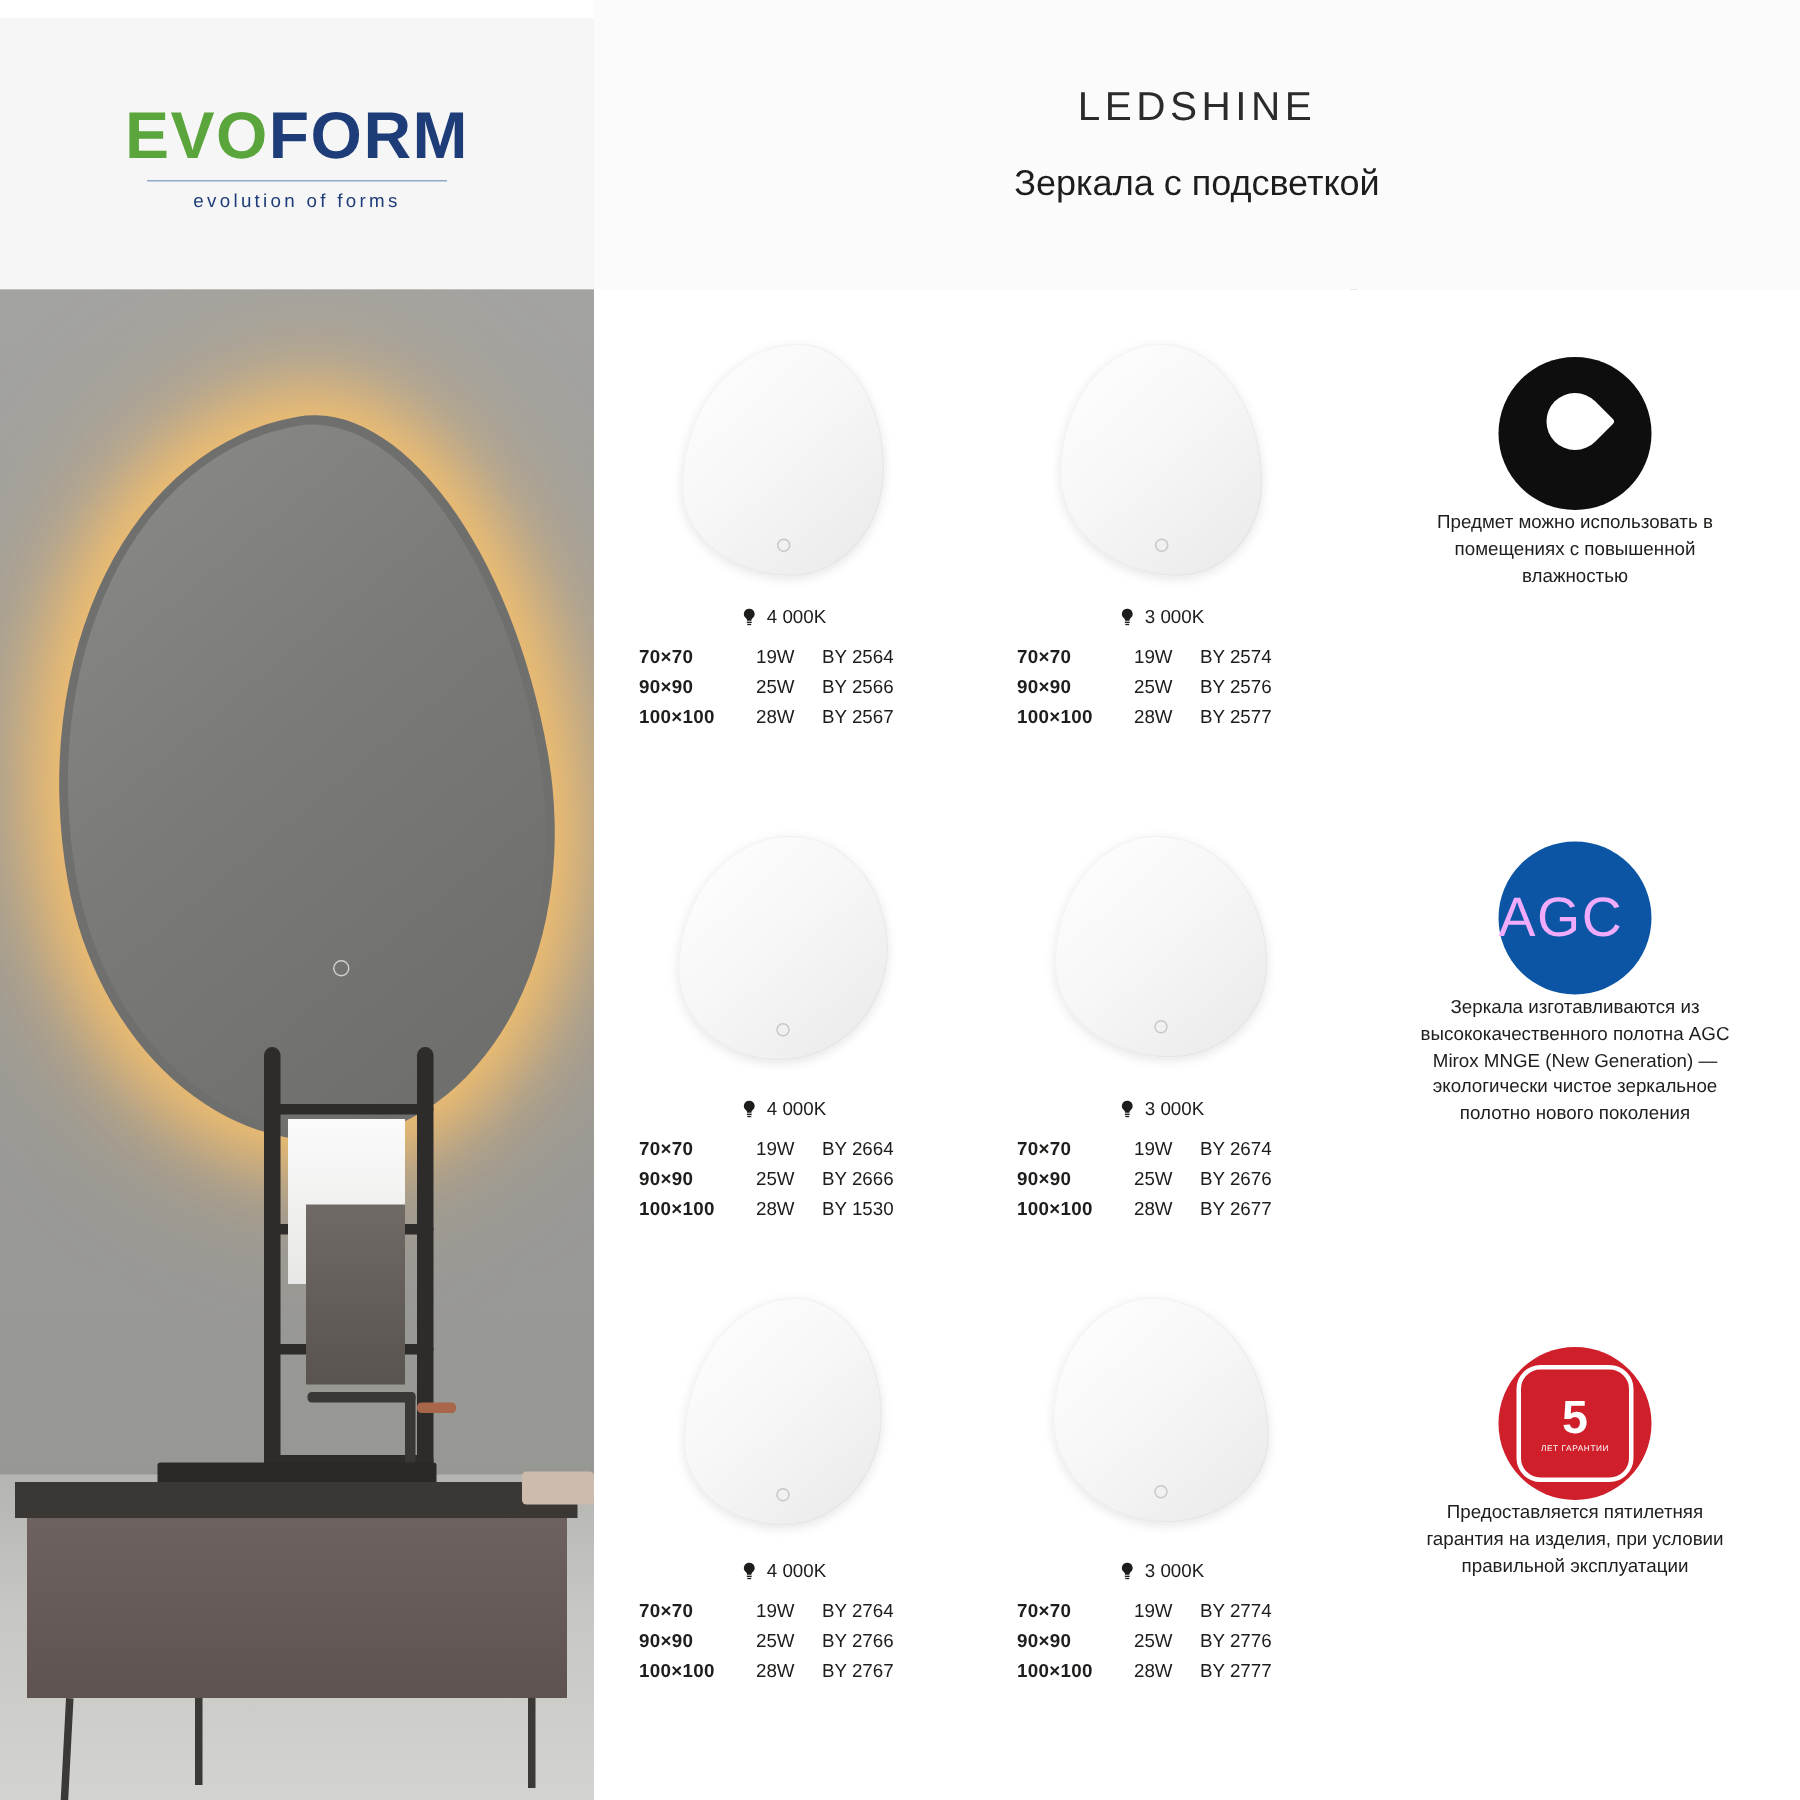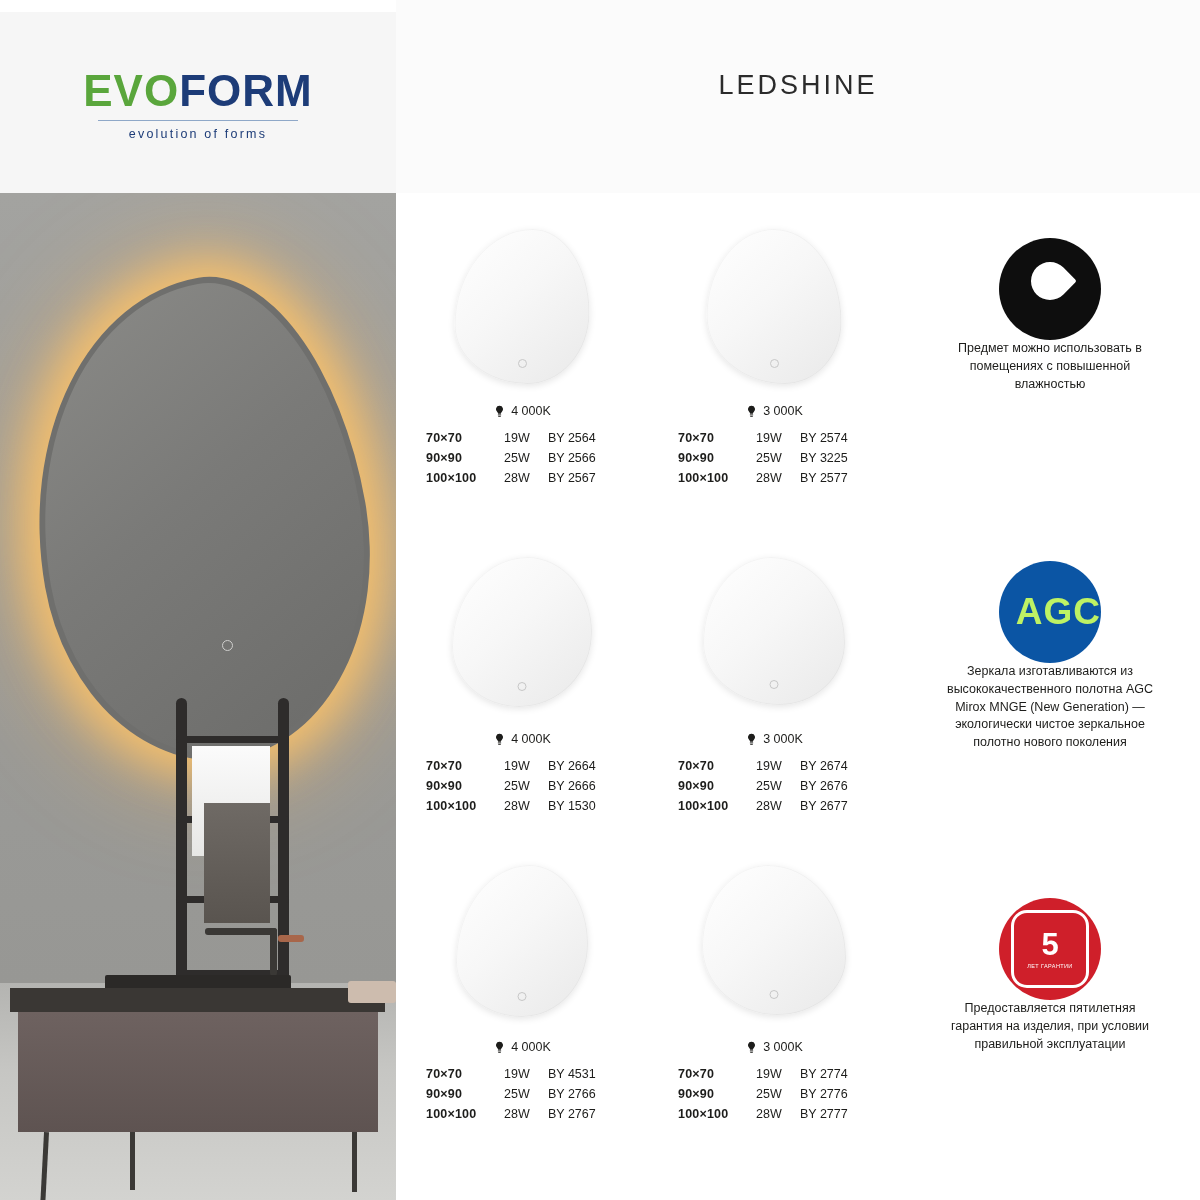--- a/index.html
+++ b/index.html
@@ -80,21 +80,21 @@
   td.size{font-weight:bold;text-align:left;width:78px;padding-left:8px;letter-spacing:.2px;}
   td.watt{width:44px;text-align:left;color:#1d1d1b;}
   td.art{width:70px;text-align:left;color:#1d1d1b;}
 
   
   .features{position:absolute;left:900px;top:193px;width:300px;height:1007px;background:#ffffff;}
   .feature{position:absolute;left:0;width:300px;text-align:center;}
   .badge{margin:0 auto;}
   .drop-badge{width:102px;height:102px;border-radius:50%;background:#0e0e0e;position:relative;}
   .drop-shape{position:absolute;left:50%;top:24px;transform:translateX(-50%) rotate(45deg);width:38px;height:38px;background:#ffffff;border-radius:50% 6% 50% 50%;}
-  .agc-badge{width:102px;height:102px;border-radius:50%;background:#0b55a4;color:#bef264;font-size:37px;font-weight:bold;letter-spacing:1px;display:flex;align-items:center;justify-content:flex-end;}
+  .agc-badge{width:102px;height:102px;border-radius:50%;background:#0b55a4;color:#f0abfc;font-size:37px;font-weight:normal;letter-spacing:1px;display:flex;align-items:center;justify-content:flex-start;}
   .warranty-badge{width:102px;height:102px;border-radius:50%;background:#cf1f2a;display:flex;align-items:center;justify-content:center;position:relative;}
   .warranty-inner{width:72px;height:72px;border:3px solid #ffffff;border-radius:16px;display:flex;flex-direction:column;align-items:center;justify-content:center;color:#ffffff;}
   .warranty-num{font-size:31px;font-weight:bold;line-height:1;}
   .warranty-cap{font-size:5.5px;letter-spacing:.4px;margin-top:3px;}
   .ftext{font-size:12.5px;line-height:1.42;color:#1d1d1b;padding:0 40px;}
 </style>
 </head>
 <body>
 
 <div class="page">
@@ -104,20 +104,21 @@
       <div class="logo-wrap">
         <div class="logo-text">
           <span class="evo">EVO</span><span class="form">FORM</span>
         </div>
         <div class="logo-rule"></div>
         <div class="logo-sub">evolution  of  forms</div>
       </div>
     </div>
     <div class="header-right">
       <div class="brand-title">LEDSHINE</div>
+      <div class="brand-sub">Зеркала с подсветкой</div>
     </div>
   </div>
 
   <div class="photo">
     <div class="wall"></div>
     <div class="floor"></div>
     <div class="glowmirror"></div>
     <div class="mirror-dot"></div>
     <div class="ladder">
       <div class="lrail a"></div>
@@ -195,21 +196,21 @@
       <table class="specs">
         <tbody>
             <tr>
               <td class="size">70×70</td>
               <td class="watt">19W</td>
               <td class="art">BY 2574</td>
             </tr>
         <tr>
               <td class="size">90×90</td>
               <td class="watt">25W</td>
-              <td class="art">BY 3225</td>
+              <td class="art">BY 2576</td>
             </tr>
         <tr>
               <td class="size">100×100</td>
               <td class="watt">28W</td>
               <td class="art">BY 2577</td>
             </tr>
       </tbody>
         </table>
     </div>
 
@@ -295,21 +296,21 @@
             <rect x="6" y="11.6" width="4" height="1.1" fill="#1d1d1b"></rect>
             <rect x="6.4" y="13.4" width="3.2" height="1.1" fill="#1d1d1b"></rect>
           </svg>
         <span>4 000K</span>
       </div>
       <table class="specs">
         <tbody>
             <tr>
               <td class="size">70×70</td>
               <td class="watt">19W</td>
-              <td class="art">BY 4531</td>
+              <td class="art">BY 2764</td>
             </tr>
         <tr>
               <td class="size">90×90</td>
               <td class="watt">25W</td>
               <td class="art">BY 2766</td>
             </tr>
         <tr>
               <td class="size">100×100</td>
               <td class="watt">28W</td>
               <td class="art">BY 2767</td>

